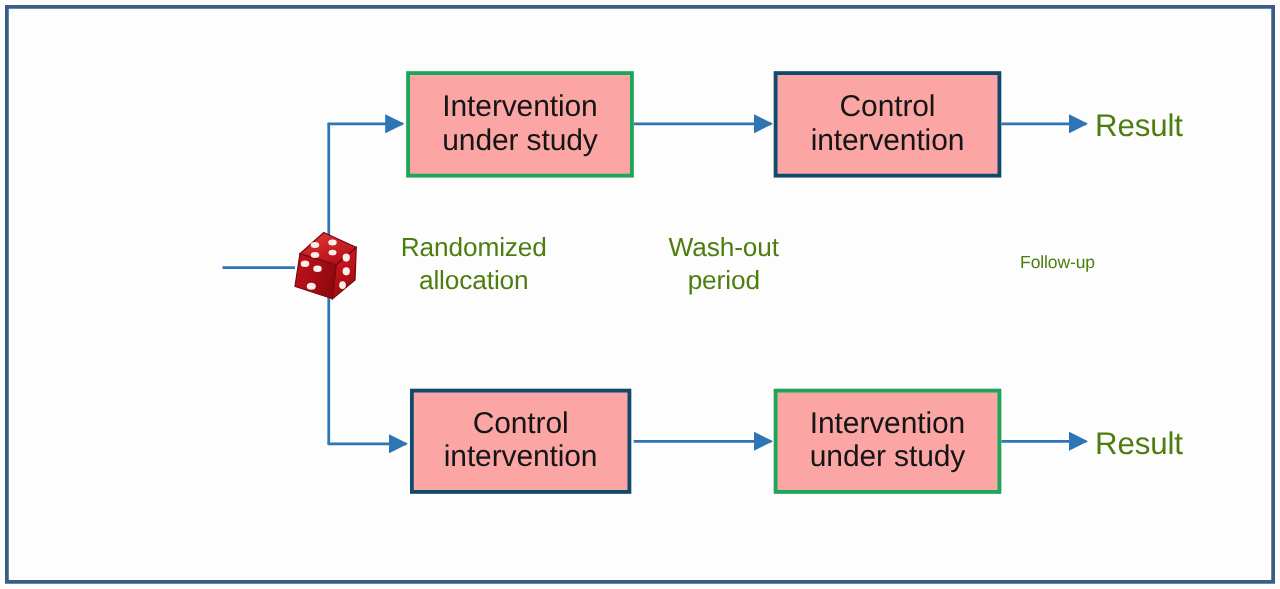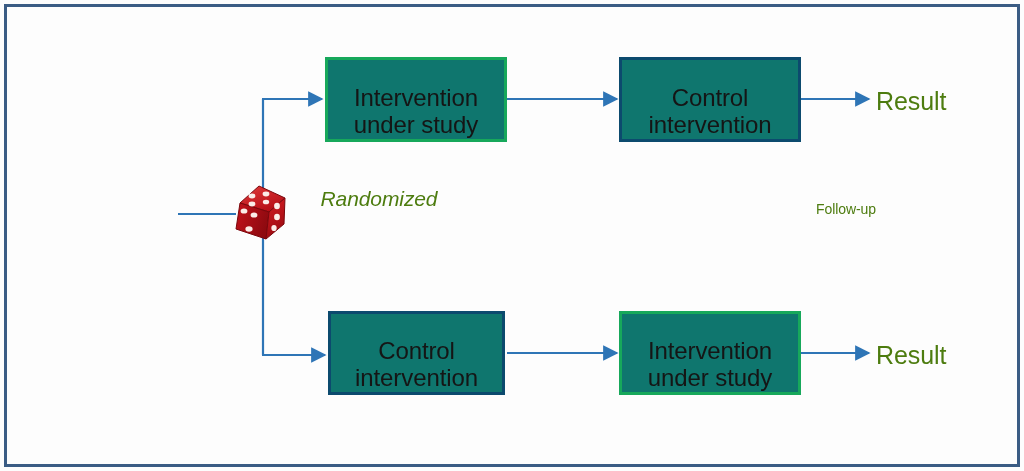--- a/index.html
+++ b/index.html
@@ -28,23 +28,23 @@
     box-sizing: border-box;
     border: 3px solid #3B5C84;
     background: #FDFDFD;
     pointer-events: none;
   }
 
   
   .node {
     position: absolute;
     box-sizing: border-box;
-    background: #0f766e;
+    background: #fca5a5;
     display: flex;
-    align-items: flex-end;
+    align-items: center;
     justify-content: center;
     text-align: center;
     color: #151515;
     line-height: 1.12;
     letter-spacing: -0.1px;
   }
   .node-green { border: 3px solid #17A85B; }
   .node-red   { border: 3px solid #0c4a6e; }
   .node-blue  { border: 2px solid #44719E; }
 
@@ -172,22 +172,27 @@
     <span class="label">
       <span>Intervention</span><br>
       <span>under study</span>
     </span>
   </div>
 
   <div class="text-label" style="left:876px; top:340px; width:110px; font-size:25px; text-align:left;">
     <span>Result</span>
   </div>
 
-  <div class="text-label" style="left:300px; top:186px; width:158px; font-size:21px;font-style:italic;">
+  <div class="text-label" style="left:300px; top:186px; width:158px; font-size:21px;">
     <span>Randomized</span><br>
+    <span>allocation</span>
   </div>
 
+  <div class="text-label" style="left:506px; top:186px; width:146px; font-size:21px;">
+    <span>Wash-out</span><br>
+    <span>period</span>
+  </div>
 
   <div class="text-label" style="left:768px; top:201px; width:156px; font-size:14px;">
     <span>Follow-up</span>
   </div>
 
 </div>
 
 </body></html>

